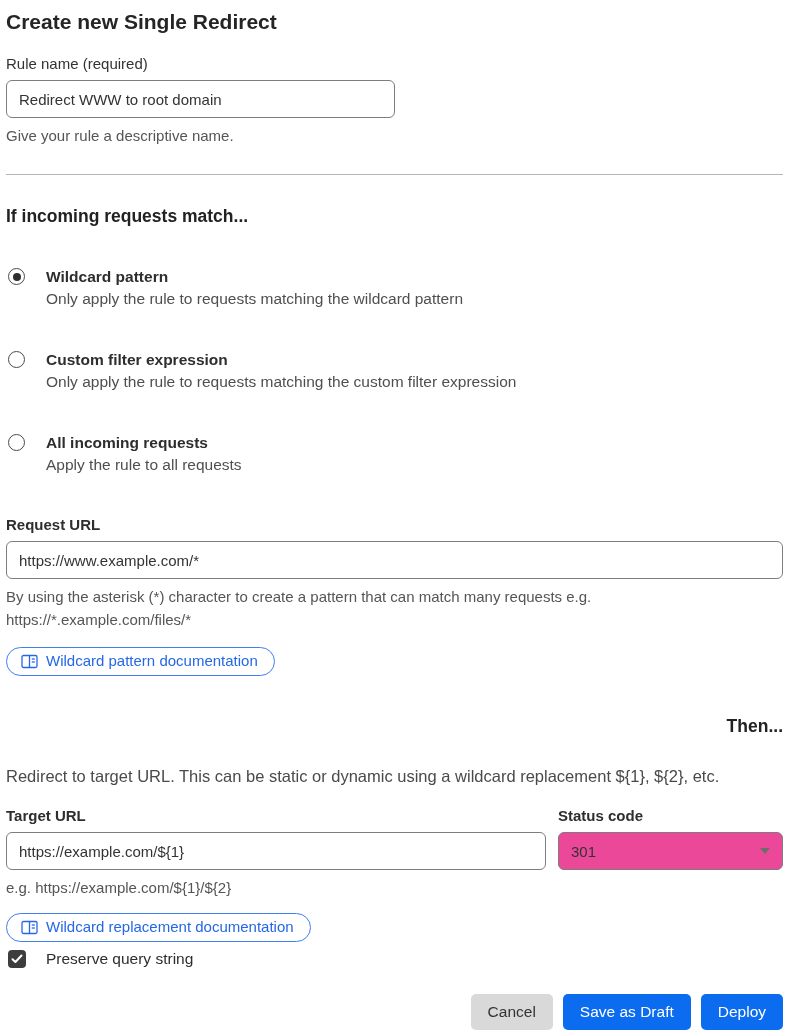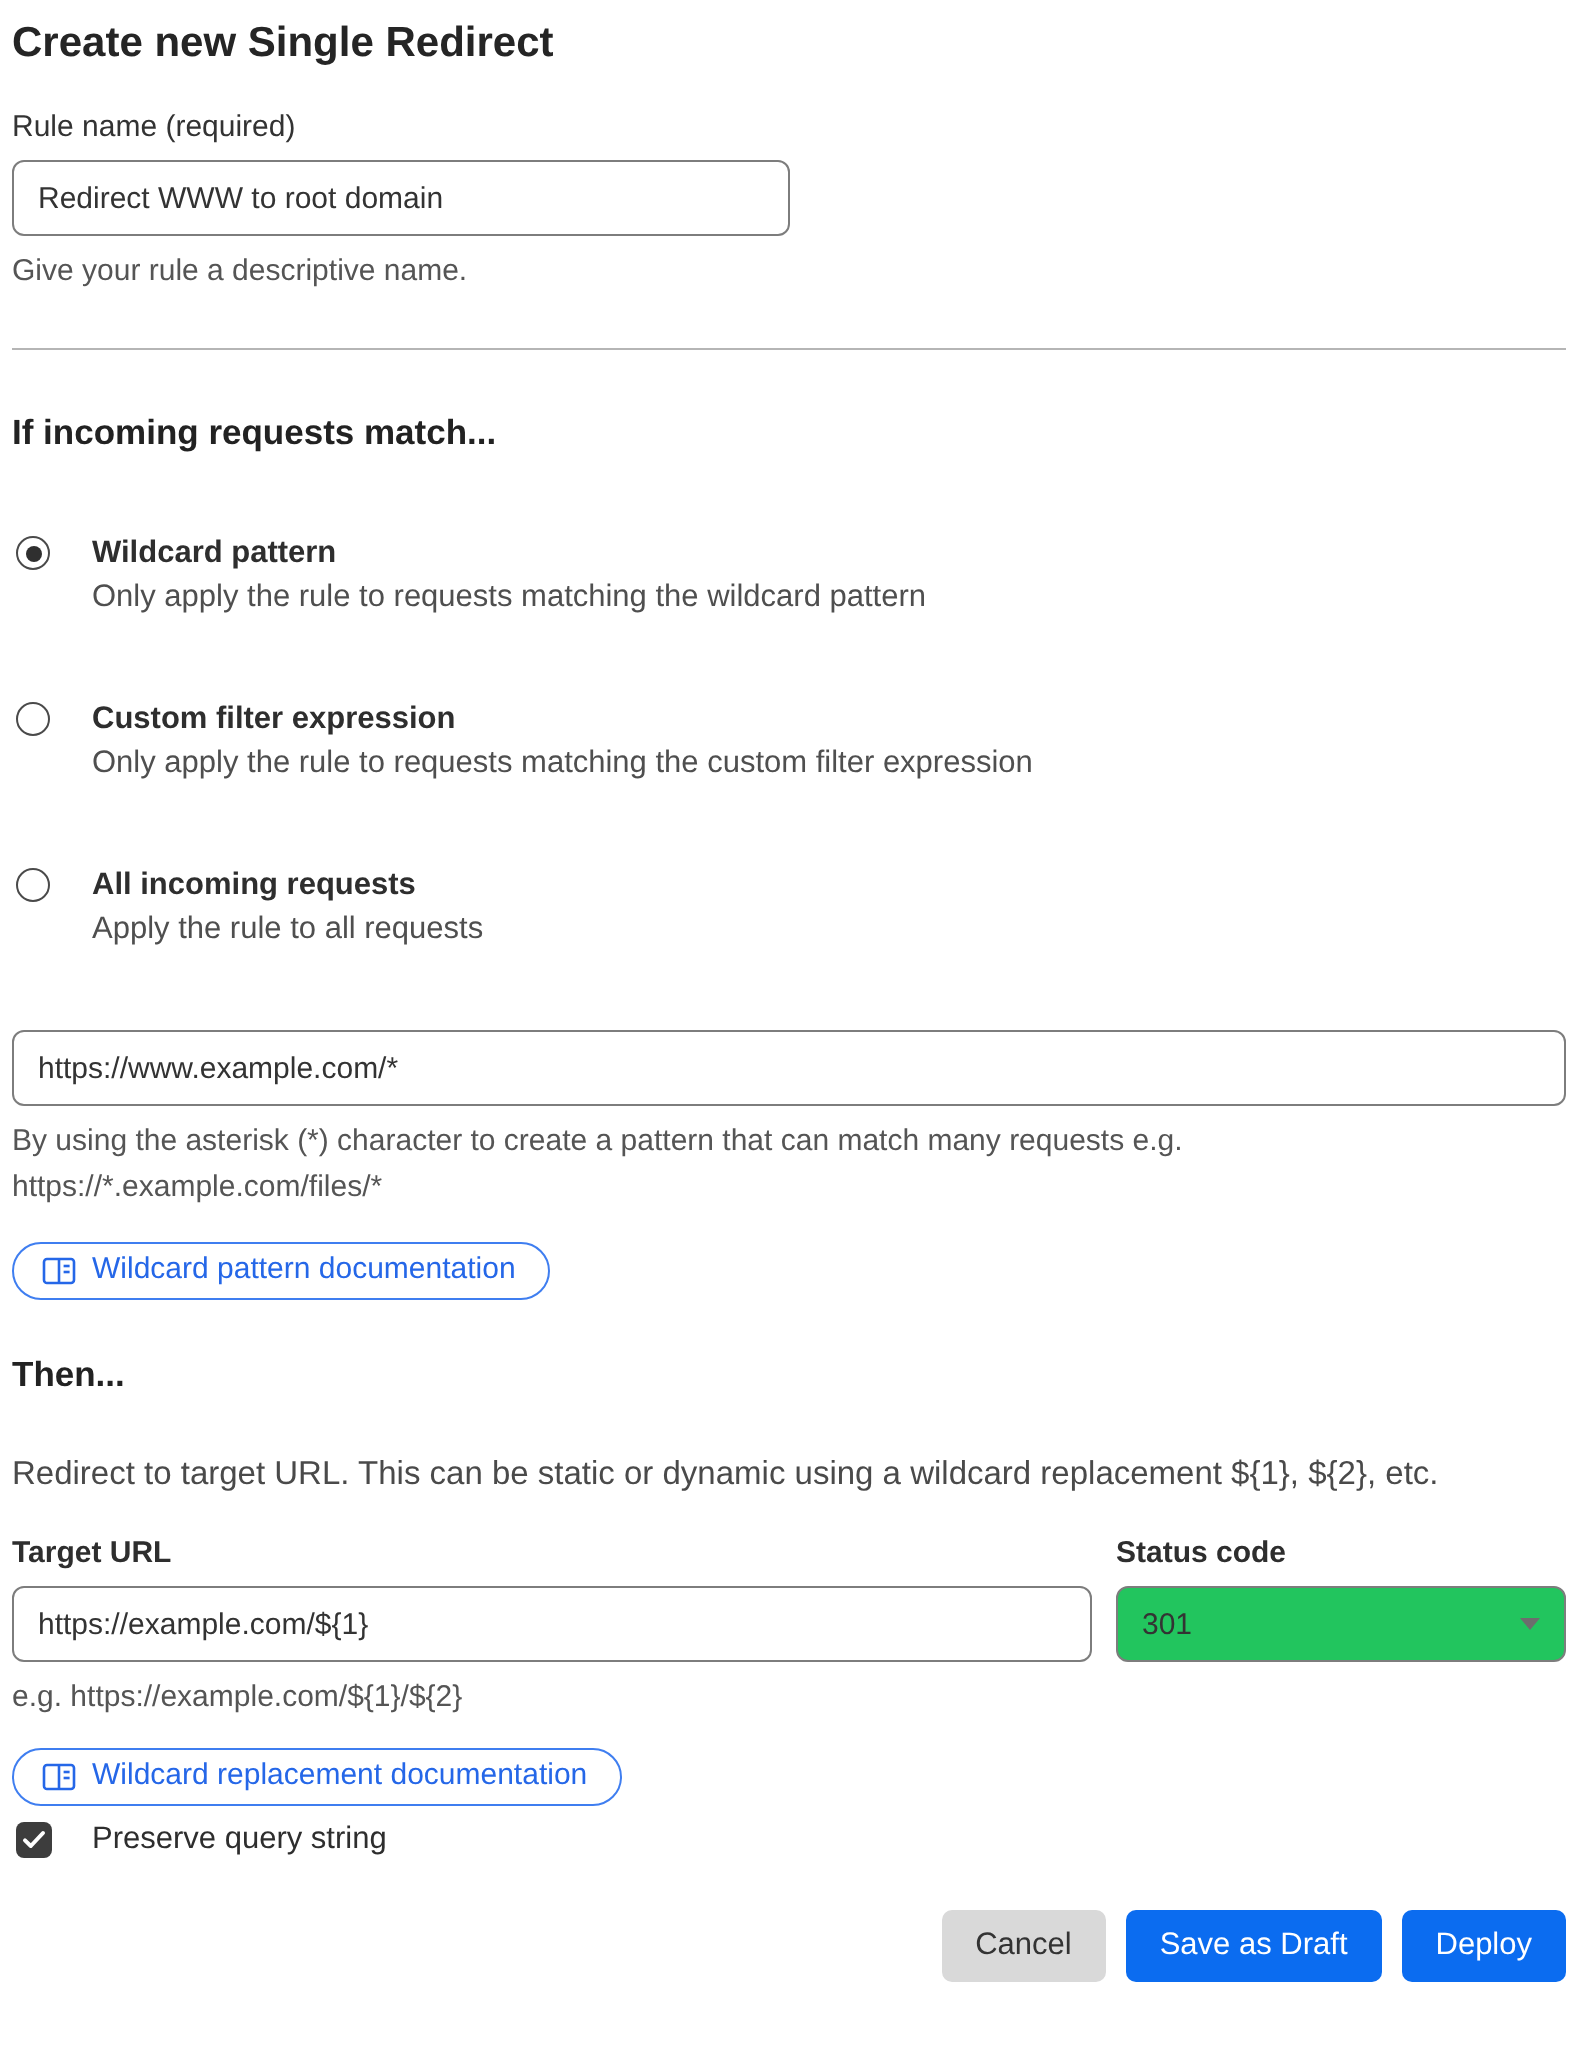--- a/index.html
+++ b/index.html
@@ -56,21 +56,21 @@
 
   .then-desc{margin:26px 0 0 0;font-size:16.5px;line-height:24px;color:#4a4a4a;}
 
   .target-row{display:flex;gap:12px;margin-top:18px;}
   .target-col{flex:1 1 auto;}
   .status-col{flex:0 0 225px;}
   .target-row .field-label{margin-top:0;}
 
   .select-box{
     margin-top:6px;height:38px;box-sizing:border-box;
-    border:1px solid #7d7d7d;border-radius:6px;background:#22c55e;
+    border:1px solid #7d7d7d;border-radius:6px;background:#ec4899;
     display:flex;align-items:center;justify-content:space-between;
     padding:0 12px;font-size:15px;color:#333;cursor:pointer;
   }
   .select-caret{
     width:0;height:0;border-left:5px solid transparent;border-right:5px solid transparent;
     border-top:6px solid #6d6d6d;margin-left:8px;
   }
 
   .checkbox-row{display:flex;align-items:center;margin-top:8px;cursor:pointer;}
   .checkbox-box{
@@ -124,39 +124,40 @@
     <div class="radio-item">
       <span class="radio-circle"></span>
       <span class="radio-texts">
         <div class="radio-label">All incoming requests</div>
         <div class="radio-desc">Apply the rule to all requests</div>
       </span>
     </div>
 
   </div>
 
+  <div class="field-label strong" style="margin-top:1px;">Request URL</div>
   <input class="text-input full-width" type="text" value="https://www.example.com/*" style="">
   <div class="help-text">
     <div>By using the asterisk (*) character to create a pattern that can match many requests e.g.</div>
     <div>https://*.example.com/files/*</div>
   </div>
 
   <button class="doc-btn">
     <span>
       <svg width="17" height="15" viewBox="0 0 17 15" fill="none" stroke="#2567e8" stroke-width="1.3">
         <rect x="1" y="1.5" width="15" height="12" rx="1.5"></rect>
         <line x1="8.5" y1="1.5" x2="8.5" y2="13.5"></line>
         <line x1="10.8" y1="5" x2="13.8" y2="5"></line>
         <line x1="10.8" y1="8" x2="13.8" y2="8"></line>
       </svg>
     </span>
     <span>Wildcard pattern documentation</span>
   </button>
 
-  <h2 class="section-heading" style="margin-top:25px;">Then...</h2>
+  <h2 class="section-heading" style="margin-top:38px;text-align:right;">Then...</h2>
 
   <p class="then-desc">Redirect to target URL. This can be static or dynamic using a wildcard replacement ${1}, ${2}, etc.</p>
 
   <div class="target-row">
     <div class="target-col">
       <div class="field-label strong">Target URL</div>
       <input class="text-input full-width" type="text" value="https://example.com/${1}" style="">
       <div class="help-text">e.g. https://example.com/${1}/${2}</div>
     </div>
     <div class="status-col">

